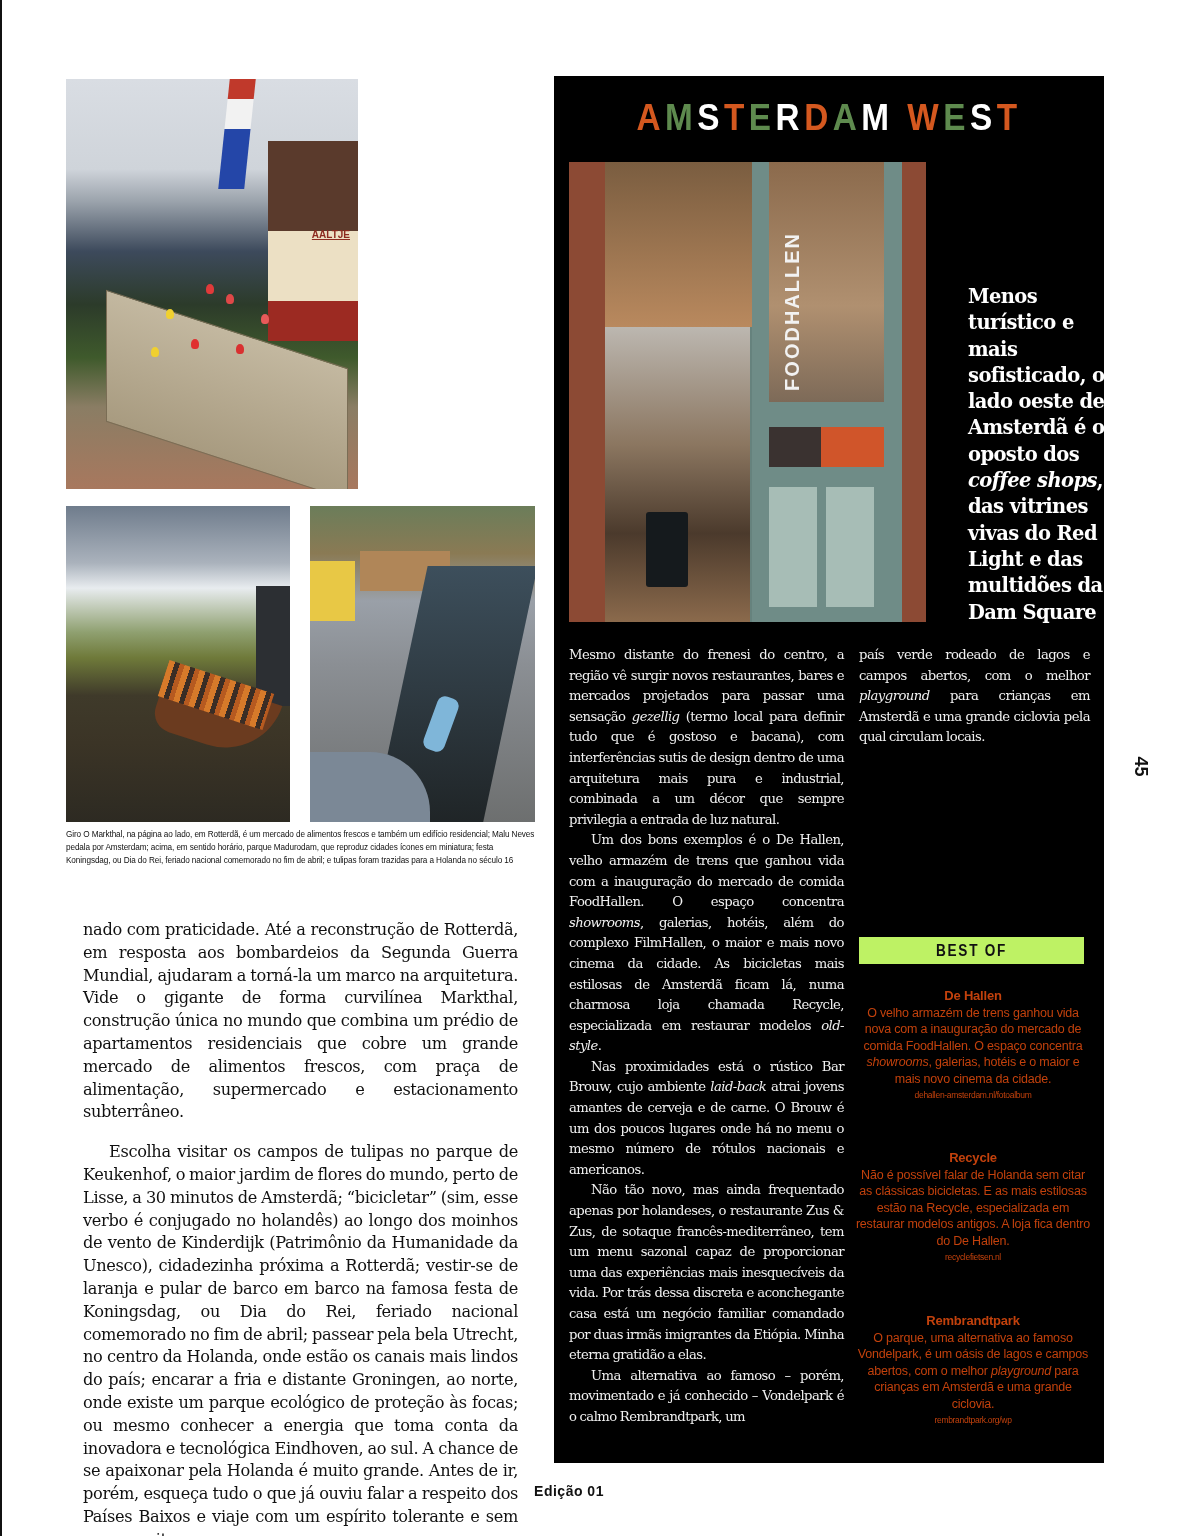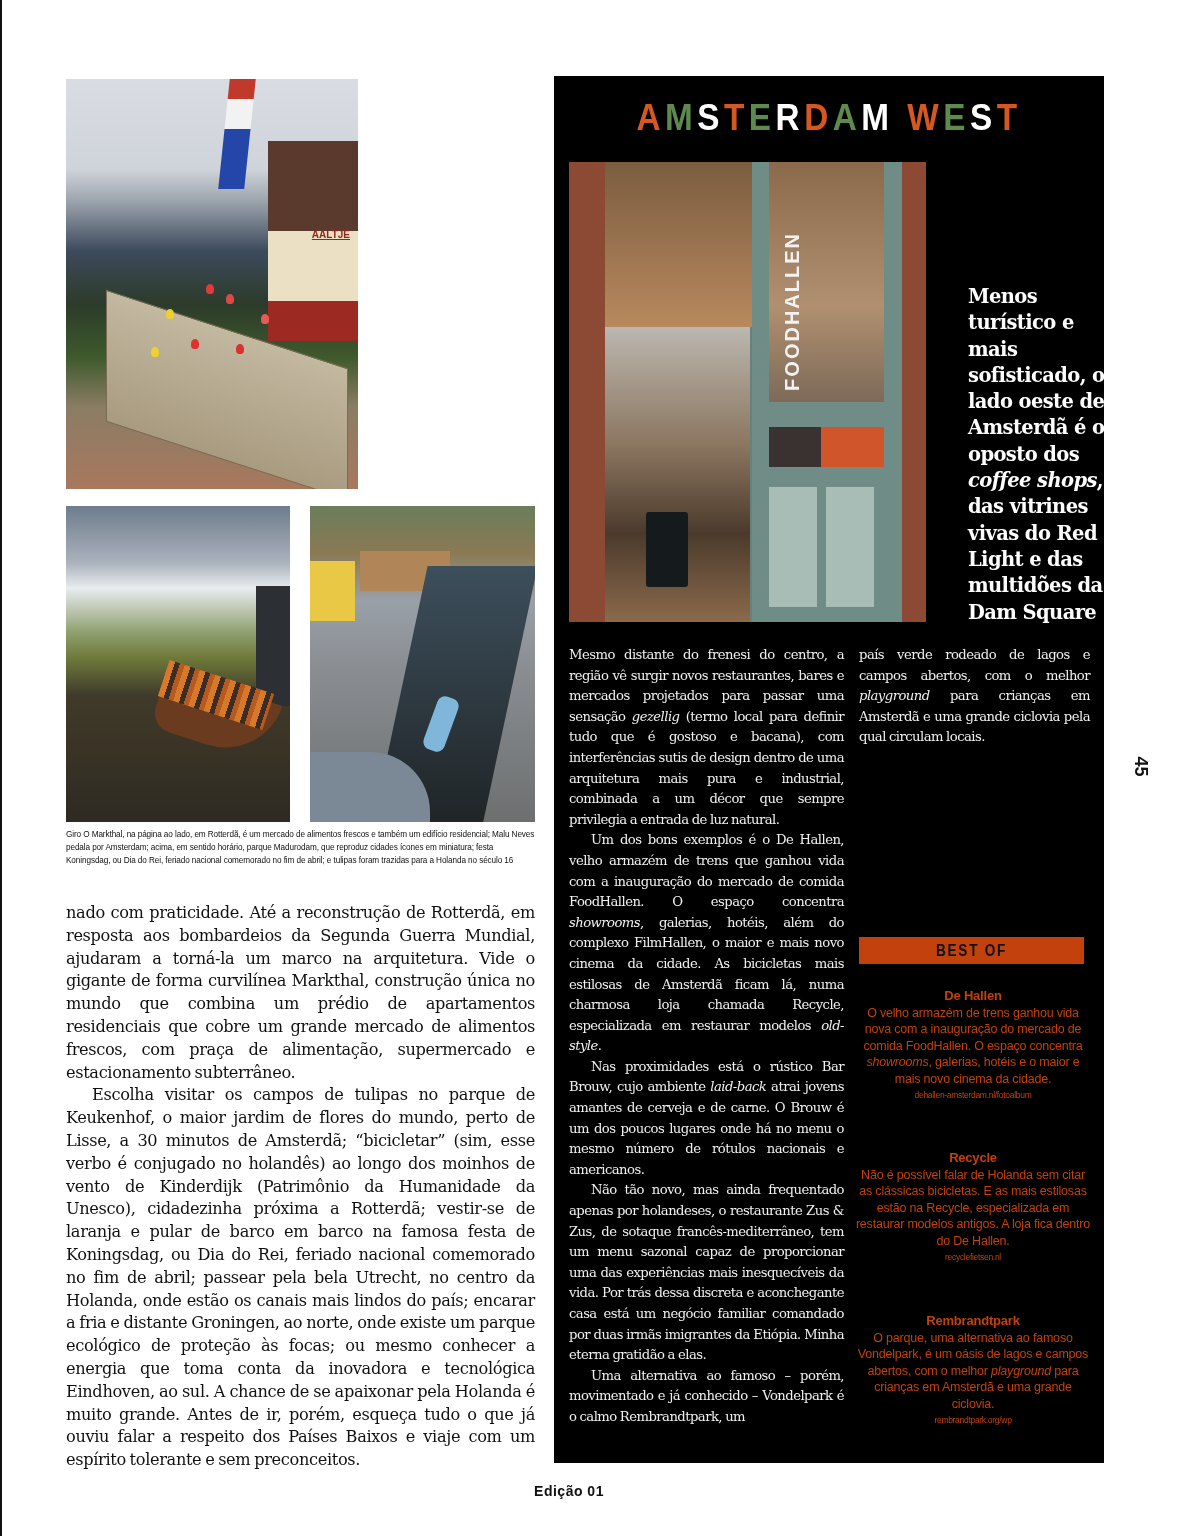--- a/index.html
+++ b/index.html
@@ -25,21 +25,21 @@
     background:linear-gradient(180deg,#6b7d5a 0%,#8a7a54 15%,#9aa0a8 30%,#8b8f94 50%,#6d6f6f 100%);}
   #photo-madurodam .canal{position:absolute;left:90px;top:60px;width:110px;height:260px;background:linear-gradient(180deg,#3d4f5c,#1f2426);transform:skewX(-12deg);}
   #photo-madurodam .yellow{position:absolute;left:0;top:55px;width:45px;height:60px;background:#e8c845;}
   #photo-madurodam .tanbld{position:absolute;left:50px;top:45px;width:90px;height:40px;background:#b08658;}
   #photo-madurodam .minboat{position:absolute;left:120px;top:190px;width:22px;height:56px;background:#7fb6d9;border-radius:8px;transform:rotate(20deg);}
   #photo-madurodam .archway{position:absolute;left:0;bottom:0;width:120px;height:70px;background:#7b8896;border-radius:0 60px 0 0;}
 
   .caption{position:absolute;left:66px;top:828px;width:470px;font:8.2px/13px "Liberation Sans",sans-serif;color:#111;letter-spacing:-0.1px;}
 
   .body-left{position:absolute;left:66px;top:902px;width:469px;font:16.2px/22.8px "DejaVu Serif",serif;color:#111;text-align:justify;letter-spacing:-0.35px;word-spacing:-1px;}
-  .body-left p{margin:0;}
+  .body-left p{margin:17px;}
   .body-left p.indent{text-indent:26px;}
 
   
   .panel{position:absolute;left:554px;top:76px;width:550px;height:1387px;background:#000;}
   .panel-title{position:absolute;left:0;top:20px;width:550px;text-align:center;font:bold 37px/44px "Liberation Sans",sans-serif;letter-spacing:5px;transform:scaleX(0.9);}
   .panel-title span{display:inline-block;}
   #photo-foodhallen{left:569px;top:162px;width:357px;height:460px;background:linear-gradient(90deg,#8c4a34 0 10%,#5d6a5f 10% 13%,#a46a3d 13% 48%,#66827d 48% 52%,#a46a3d 52% 85%,#66827d 85% 93%,#8c4a34 93% 100%);}
   #photo-foodhallen .ceiling{position:absolute;left:36px;top:0;width:280px;height:165px;background:linear-gradient(180deg,#7a5d40,#b9895e);}
   #photo-foodhallen .hall{position:absolute;left:36px;top:165px;width:145px;height:295px;background:linear-gradient(180deg,#bcb7b0 0%,#8b7660 40%,#4b3a2c 70%,#8b6a4c 100%);}
   #photo-foodhallen .door{position:absolute;left:183px;top:0;width:150px;height:460px;background:#6f8c87;}
@@ -53,21 +53,21 @@
   .pullquote{position:absolute;left:960px;top:284px;width:140px;font:bold 19.5px/26.3px "DejaVu Serif",serif;color:#fff;letter-spacing:-0.6px;margin-left:8px;}
   .pullquote em{font-style:italic;}
 
   .col{position:absolute;font:13.2px/20.6px "DejaVu Serif",serif;color:#f0f0f0;text-align:justify;letter-spacing:-0.55px;word-spacing:-0.5px;}
   .col p{margin:0;}
   .col p.indent{text-indent:22px;}
   .col em{font-style:italic;}
   #col-a{left:569px;top:645px;width:275px;}
   #col-b{left:859px;top:645px;width:231px;}
 
-  .bestof-bar{position:absolute;left:859px;top:937px;width:225px;height:27px;background:#c2410c;}
+  .bestof-bar{position:absolute;left:859px;top:937px;width:225px;height:27px;background:#bef264;}
   .bestof-label{display:block;text-align:center;font:bold 16px/27px "Liberation Sans",sans-serif;color:#111;letter-spacing:2px;transform:scaleX(0.85);}
   .bestof{position:absolute;left:855px;width:236px;text-align:center;color:#c2410c;font:12.5px/16.5px "Liberation Sans",sans-serif;letter-spacing:-0.2px;}
   .bestof .bo-title{display:block;font-weight:bold;font-size:13px;}
   .bestof .bo-url{display:block;font-size:8.5px;line-height:16px;letter-spacing:-0.3px;}
   .bestof em{font-style:italic;}
   #best-1{top:988px;}
   #best-2{top:1150px;}
   #best-3{top:1313px;}
 
   .page-number{position:absolute;left:1130px;top:756px;font:bold 18px "Liberation Sans",sans-serif;color:#111;transform:rotate(90deg);}

